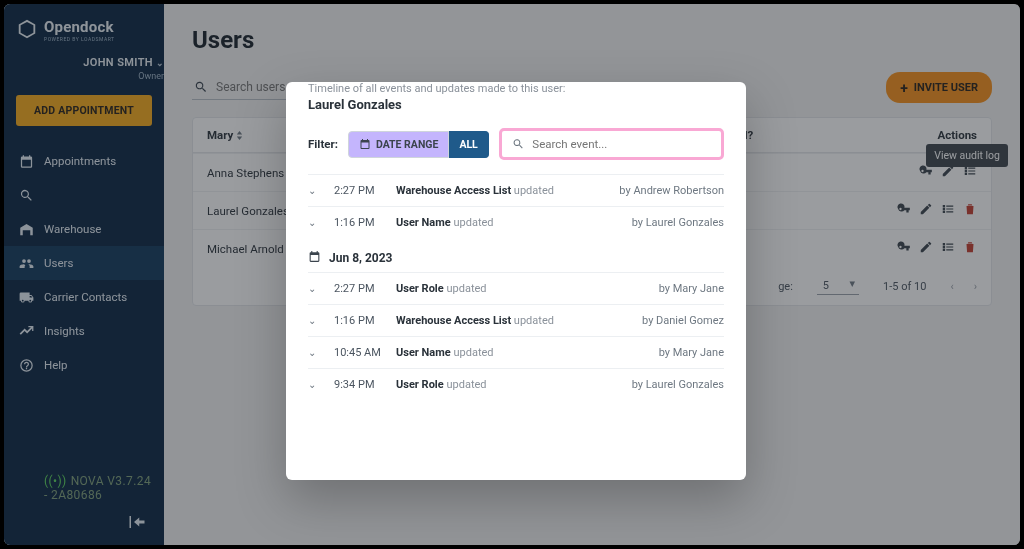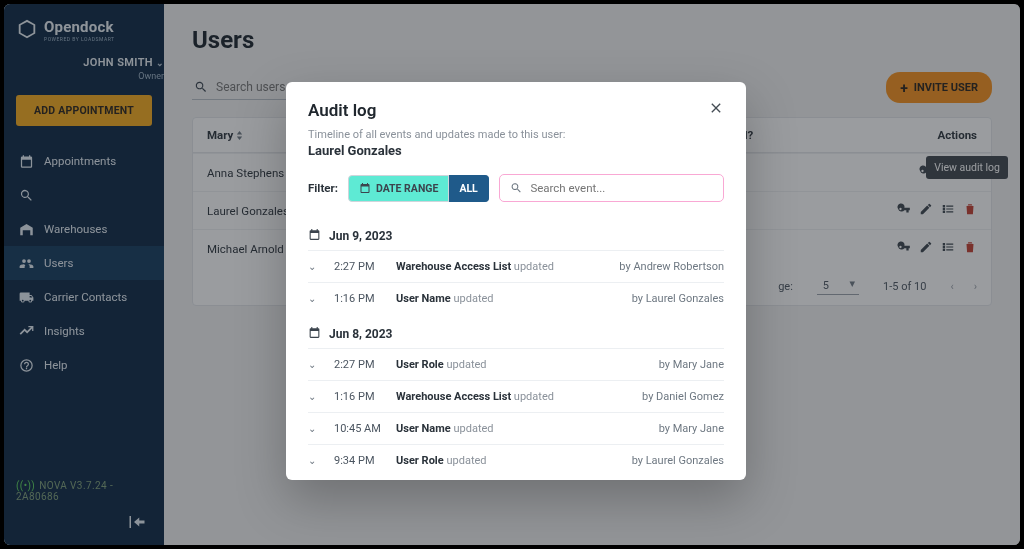--- a/index.html
+++ b/index.html
@@ -14,21 +14,21 @@
   .user-name { font-size: 11px; font-weight: 600; letter-spacing: .4px; }
   .user-name .chev { font-size: 9px; margin-left: 3px; color: #b8c7d6; }
   .user-role { font-size: 9px; color: #9eb3c7; margin-top: 2px; }
   .add-appt { margin: 6px 12px 18px; background: #f7ab1b; color: #2a2218; border: none; font-weight: 700; font-size: 10.5px; letter-spacing: .2px; padding: 9px 0; border-radius: 3px; cursor: pointer; }
   .nav { flex: 1; }
   .nav-item { display: flex; align-items: center; gap: 10px; padding: 9px 14px; font-size: 11.5px; color: #e6eef6; cursor: pointer; }
   .nav-item.active { background: #12395b; }
   .nav-item .ico { width: 16px; height: 16px; display: inline-flex; align-items: center; justify-content: center; }
   .nav-item svg { width: 15px; height: 15px; fill: #e6eef6; }
   .sidebar-footer { padding: 10px 12px; display:flex; flex-direction:column; align-items:center; gap:10px;}
-  .version { font-size: 10px; color: #7fa07a; letter-spacing: .4px; }
+  .version { font-size: 12px; color: #7fa07a; letter-spacing: .4px; margin-left: 28px; }
   .version .dot { color:#5cd65c; margin-right:4px;}
   .collapse-btn { align-self:flex-end; color:#e6eef6; cursor:pointer; padding:2px 6px;}
   .collapse-btn svg{width:18px;height:14px;fill:#e6eef6;}
 
   .main { position:absolute; left:160px; right:0; top:0; bottom:0; padding: 22px 28px; }
   .page-title { font-size: 24px; font-weight: 700; color: #18222b; margin-bottom: 18px; }
   .toolbar { display:flex; align-items:center; justify-content:space-between; margin-bottom: 14px; }
   .search-wrap { display:flex; align-items:center; gap:8px; border-bottom:1px solid #b8bfc6; padding:4px 2px; width: 190px;}
   .search-wrap svg{width:16px;height:16px;fill:#37424d;}
   .search-wrap input { border:none; outline:none; background:transparent; font-size:12px; color:#4b5560; width:100%;}
@@ -56,40 +56,40 @@
   .modal{position:absolute;left:282px;top:78px;width:460px;height:398px;background:#fff;border-radius:6px;box-shadow:0 20px 50px rgba(0,0,0,.25);display:flex;flex-direction:column;overflow:hidden;}
   .m-head{display:flex;justify-content:space-between;align-items:center;padding:18px 22px 8px;}
   .m-title{font-size:17px;font-weight:600;color:#20272e;}
   .m-close{cursor:pointer;}
   .m-close svg{width:16px;height:16px;fill:#444c54;}
   .m-desc{padding:0 22px;font-size:11px;color:#8a919a;}
   .m-user{padding:2px 22px 12px;font-size:13px;font-weight:700;color:#2a323a;}
   .m-filters{display:flex;align-items:center;gap:10px;padding:4px 22px 14px;}
   .m-filters .lbl{font-size:11.5px;font-weight:700;color:#2a323a;}
   .pill-group{display:flex;}
-  .pill{border:1px solid #cfd5db;background:#5eead4;padding:6px 10px;font-size:10.5px;font-weight:700;color:#3b444d;display:flex;align-items:center;gap:5px;cursor:pointer;}
+  .pill{border:1px solid #cfd5db;background:#c4b5fd;padding:6px 10px;font-size:10.5px;font-weight:700;color:#3b444d;display:flex;align-items:center;gap:5px;cursor:pointer;}
   .pill:first-child{border-radius:4px 0 0 4px;}
   .pill:last-child{border-radius:0 4px 4px 0;border-left:none;}
   .pill.active{background:#1f5a8a;color:#fff;border-color:#1f5a8a;}
   .pill svg{width:12px;height:12px;fill:#3b444d;}
-  .m-search{flex:1;border:1px solid #f9a8d4;border-radius:5px;display:flex;align-items:center;gap:8px;padding:6px 10px;}
+  .m-search{flex:1;border:3px solid #f9a8d4;border-radius:5px;display:flex;align-items:center;gap:8px;padding:6px 10px;}
   .m-search svg{width:14px;height:14px;fill:#6e7882;}
   .m-search input{border:none;outline:none;font-size:11.5px;color:#4b5560;width:100%;}
   .m-body{flex:1;overflow:auto;padding:0 22px 4px;}
   .day-head{display:flex;align-items:center;gap:8px;font-size:12px;font-weight:700;color:#2a323a;padding:12px 0 6px;}
   .day-head svg{width:13px;height:13px;fill:#3b444d;}
   .ev{display:grid;grid-template-columns:18px 54px 1fr auto;align-items:center;gap:8px;padding:9px 0;border-top:1px solid #eceff2;font-size:11px;}
   .ev:first-of-type{border-top:1px solid #eceff2;}
   .ev .chev{color:#6e7882;font-size:10px;cursor:pointer;}
   .ev .time{color:#4b5560;}
   .ev .desc{color:#2a323a;}
   .ev .desc .up{color:#8a919a;font-weight:400;}
   .ev .by{color:#6e7882;}
 
-  .tooltip{position:absolute;right:12px;top:152px;background:#3c444c;color:#fff;font-size:10.5px;padding:5px 8px;border-radius:3px;white-space:nowrap;}
+  .tooltip{position:absolute;right:12px;top:140px;background:#3c444c;color:#fff;font-size:10.5px;padding:5px 8px;border-radius:3px;white-space:nowrap;}
 </style>
 </head>
 <body>
 
 <div class="frame">
 
   <aside class="sidebar">
     <div class="logo-row">
       <span class="logo-icon">
         <svg viewBox="0 0 24 24">
@@ -121,21 +121,21 @@
               <path d="M15.5 14h-.8l-.3-.3a6.5 6.5 0 10-.7.7l.3.3v.8l5 5 1.5-1.5-5-5zM9.5 14A4.5 4.5 0 1114 9.5 4.5 4.5 0 019.5 14z"></path>
             </svg>
           </span>
         </div>
         <div class="nav-item">
           <span class="ico">
             <svg viewBox="0 0 24 24">
               <path d="M12 3L2 9v12h4v-8h12v8h4V9z"></path>
             </svg>
           </span>
-          <span>Warehouses</span>
+          <span>Warehouse</span>
         </div>
         <div class="nav-item active">
           <span class="ico">
             <svg viewBox="0 0 24 24">
               <path d="M16 11a3 3 0 10-3-3 3 3 0 003 3zM8 11a3 3 0 10-3-3 3 3 0 003 3zm0 2c-2.3 0-7 1.2-7 3.5V19h8v-2c0-.9.4-1.7 1.1-2.4A11 11 0 008 13zm8 0c-.3 0-.6 0-1 .1 1.2.9 2 2 2 2.9V19h6v-2.5c0-2.3-4.7-3.5-7-3.5z"></path>
             </svg>
           </span>
           <span>Users</span>
         </div>
         <div class="nav-item">
@@ -265,28 +265,20 @@
           <span>›</span>
         </span>
       </div>
     </div>
 
     <div class="tooltip">View audit log</div>
   </main>
 
   <div class="overlay"></div>
   <div class="modal">
-    <div class="m-head">
-      <div class="m-title">Audit log</div>
-      <div class="m-close">
-        <svg viewBox="0 0 24 24">
-            <path d="M19 6.4L17.6 5 12 10.6 6.4 5 5 6.4 10.6 12 5 17.6 6.4 19 12 13.4 17.6 19 19 17.6 13.4 12z"></path>
-          </svg>
-      </div>
-    </div>
     <div class="m-desc">Timeline of all events and updates made to this user:</div>
     <div class="m-user">Laurel Gonzales</div>
     <div class="m-filters">
       <span class="lbl">Filter:</span>
       <div class="pill-group">
         <div class="pill">
           <svg viewBox="0 0 24 24">
               <path d="M19 4h-1V2h-2v2H8V2H6v2H5a2 2 0 00-2 2v14a2 2 0 002 2h14a2 2 0 002-2V6a2 2 0 00-2-2zm0 16H5V9h14z"></path>
             </svg>
           <span>DATE RANGE</span>
@@ -294,26 +286,20 @@
         <div class="pill active">ALL</div>
       </div>
       <div class="m-search">
         <svg viewBox="0 0 24 24">
             <path d="M15.5 14h-.8l-.3-.3a6.5 6.5 0 10-.7.7l.3.3v.8l5 5 1.5-1.5-5-5zM9.5 14A4.5 4.5 0 1114 9.5 4.5 4.5 0 019.5 14z"></path>
           </svg>
         <input placeholder="Search event..." style="">
       </div>
     </div>
     <div class="m-body" id="mbody">
-        <div class="day-head">
-          <span><svg viewBox="0 0 24 24">
-              <path d="M19 4h-1V2h-2v2H8V2H6v2H5a2 2 0 00-2 2v14a2 2 0 002 2h14a2 2 0 002-2V6a2 2 0 00-2-2zm0 16H5V9h14z"></path>
-            </svg></span>
-          <span>Jun 9, 2023</span>
-        </div>
         <div class="ev">
           <span class="chev">⌄</span>
           <span class="time">2:27 PM</span>
           <span class="desc"><b>Warehouse Access List</b> <span class="up">updated</span></span>
           <span class="by">by Andrew Robertson</span>
         </div>
         <div class="ev">
           <span class="chev">⌄</span>
           <span class="time">1:16 PM</span>
           <span class="desc"><b>User Name</b> <span class="up">updated</span></span>

